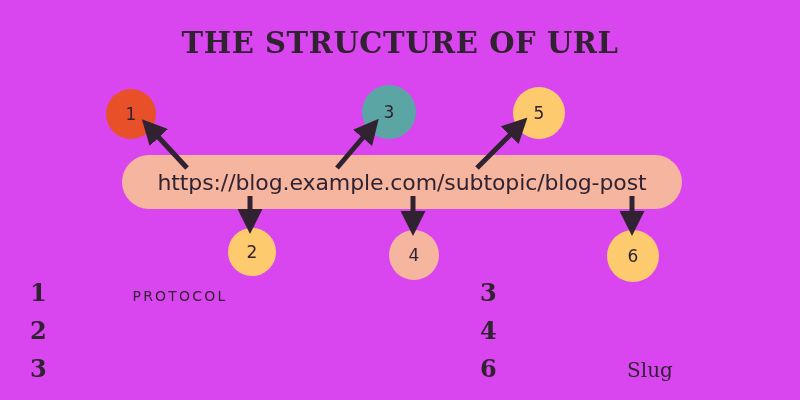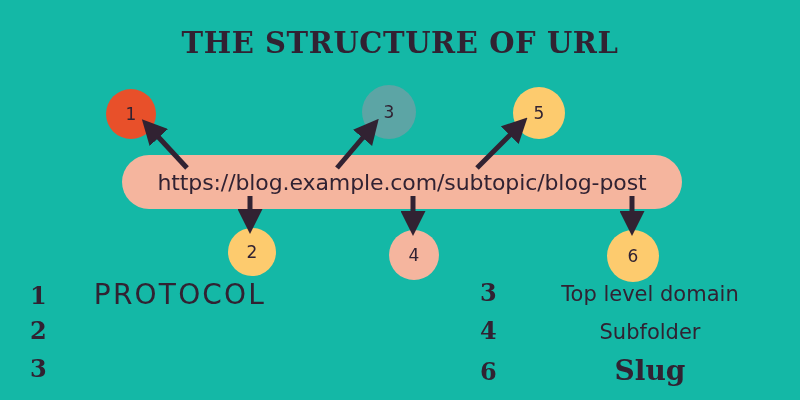--- a/index.html
+++ b/index.html
@@ -10,21 +10,21 @@
     width: 800px;
     height: 400px;
     overflow: hidden;
     background: #F4F4E4;
     font-family: "Liberation Sans", sans-serif;
   }
   #infographic {
     position: relative;
     width: 800px;
     height: 400px;
-    background: #14b8a6;
+    background: #d946ef;
   }
 
   
   #title {
     position: absolute;
     top: 26px;
     left: 0;
     width: 800px;
     text-align: center;
     font-family: "DejaVu Serif", "Liberation Serif", serif;
@@ -112,26 +112,26 @@
     flex: 1 1 auto;
     text-align: center;
     font-family: "DejaVu Sans", "Liberation Sans", sans-serif;
     font-size: 21px;
     color: #312232;
     white-space: nowrap;
   }
   .legend-label.caps {
     text-transform: uppercase;
     letter-spacing: 2.2px;
-    font-size: 28px;
+    font-size: 14px;
   }
   .legend-label.serif-bold {
     font-family: "DejaVu Serif", "Liberation Serif", serif;
-    font-weight: 700;
-    font-size: 28px;
+    font-weight: 400;
+    font-size: 20px;
     letter-spacing: 0;
   }
 </style>
 </head>
 <body>
 
 <div id="infographic">
 
   <div id="title">THE STRUCTURE OF URL</div>
 
@@ -191,25 +191,23 @@
       <span class="legend-num">2</span>
     </div>
     <div class="legend-row">
       <span class="legend-num">3</span>
     </div>
   </div>
 
   <div class="legend" id="legend-right">
     <div class="legend-row">
       <span class="legend-num">3</span>
-      <span class="legend-label">Top level domain</span>
     </div>
     <div class="legend-row">
       <span class="legend-num">4</span>
-      <span class="legend-label">Subfolder</span>
     </div>
     <div class="legend-row">
       <span class="legend-num">6</span>
       <span class="legend-label serif-bold">Slug</span>
     </div>
   </div>
 
 </div>
 
 </body></html>

